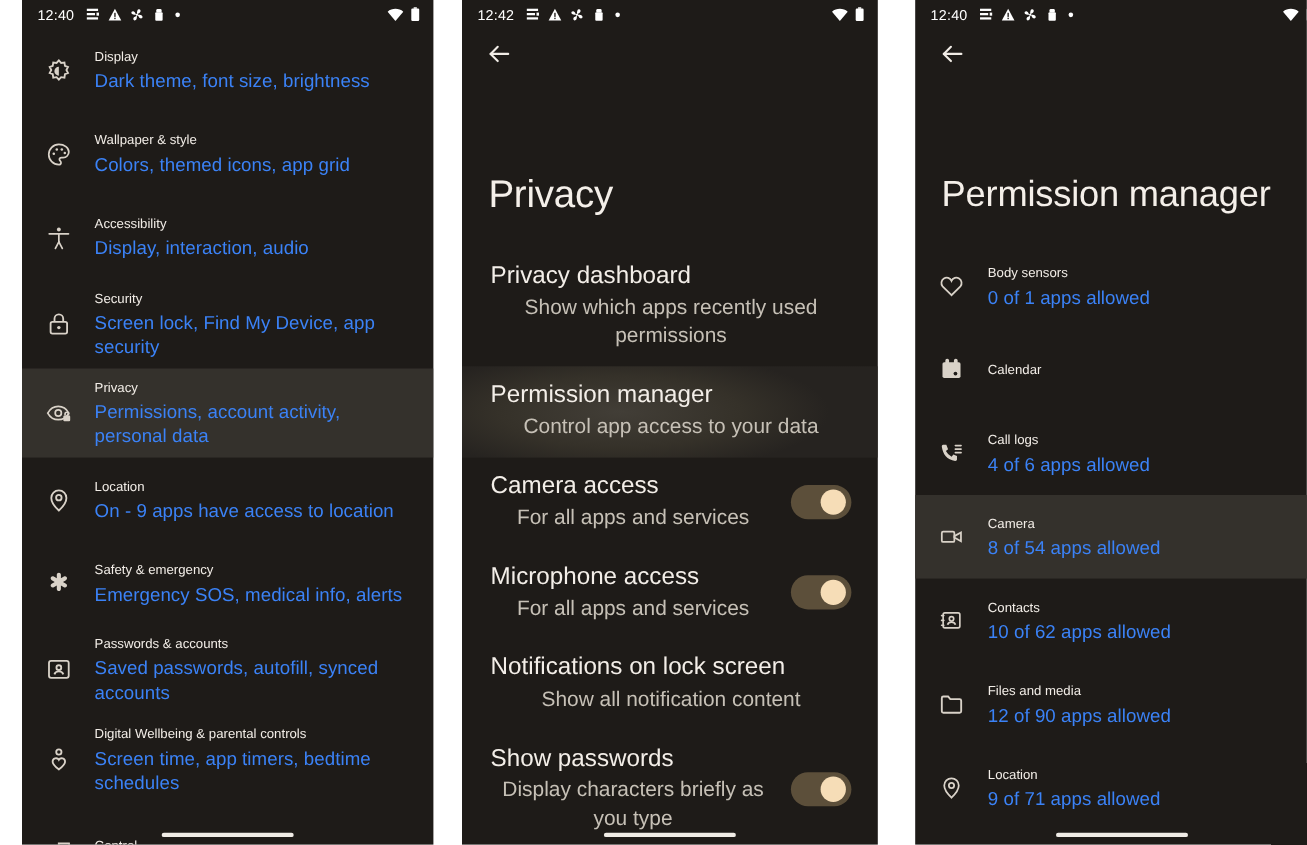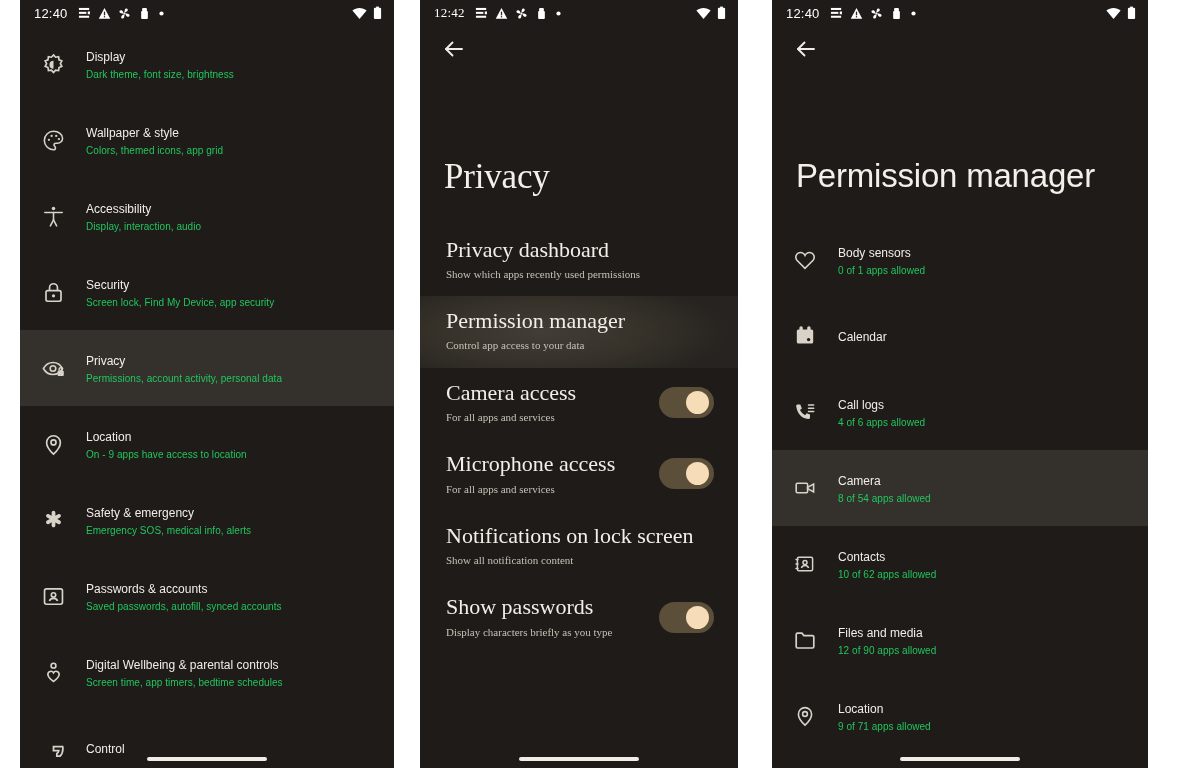--- a/index.html
+++ b/index.html
@@ -21,21 +21,21 @@
   
   .phone {
     position: relative;
     height: 768px;
     background: #1e1b18;
     overflow: hidden;
     flex: 0 0 auto;
   }
   #panel-settings { width: 374px; }
   #gap-1 { width: 26px; height: 768px; background: #ffffff; flex: 0 0 auto; }
-  #panel-privacy  { width: 318px; font-family: Liberation Serif, serif; }
+  #panel-privacy  { width: 378px; }
   #gap-2 { width: 34px; height: 768px; background: #ffffff; flex: 0 0 auto; }
   #panel-permissions { width: 376px; }
 
   
   .statusbar {
     height: 26px;
     display: flex;
     align-items: center;
     padding: 0 12px 0 14px;
     color: #ffffff;
@@ -86,22 +86,22 @@
   .srow .ico svg { display:block; }
   .srow .txt { flex: 1 1 auto; min-width: 0; }
   .srow .title {
     color: #f2ede7;
     font-size: 12px;
     font-weight: 400;
     line-height: 1.22;
     letter-spacing: 0;
   }
   .srow .sub {
-    color: #22c55e;
-    font-size: 10px;
+    color: #3b82f6;
+    font-size: 17px;
     line-height: 1.3;
     margin-top: 3px;
     letter-spacing: .05px;
   }
 
   
   .prow {
     position: relative;
     padding: 12px 24px 14px 26px;
     display: flex;
@@ -113,23 +113,24 @@
   }
   .prow .ptxt { flex: 1 1 auto; min-width: 0; }
   .prow .title {
     color: #f3eee8;
     font-size: 22px;
     line-height: 1.2;
     font-weight: 400;
   }
   .prow .sub {
     color: #c6c0b6;
-    font-size: 11px;
+    font-size: 19px;
     line-height: 1.38;
     margin-top: 4px;
+    text-align: center;
   }
 
   
   .switch {
     flex: 0 0 auto;
     width: 55px; height: 31px;
     border-radius: 17px;
     background: #5c4f3a;
     position: relative;
     margin-left: 14px;

